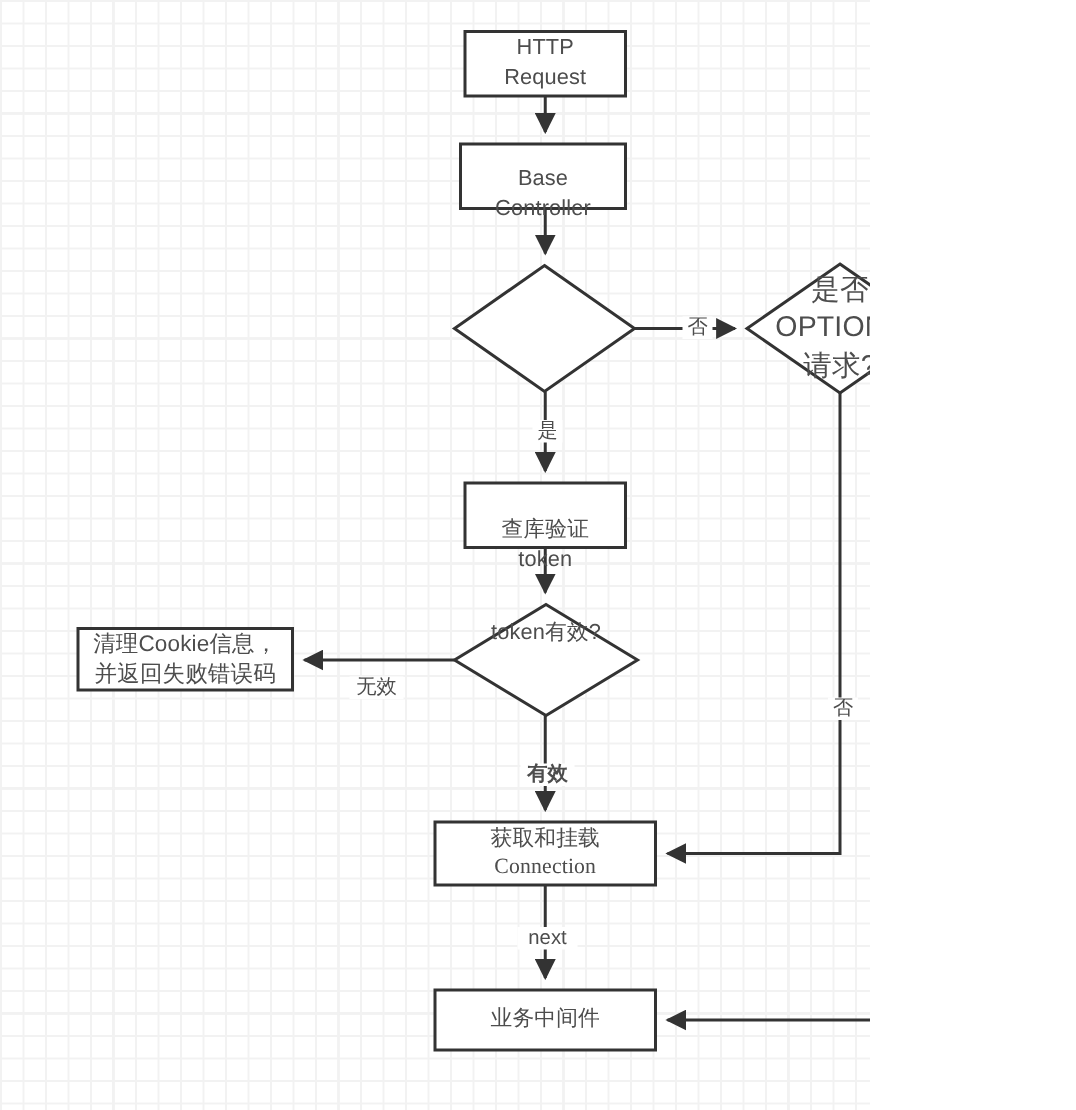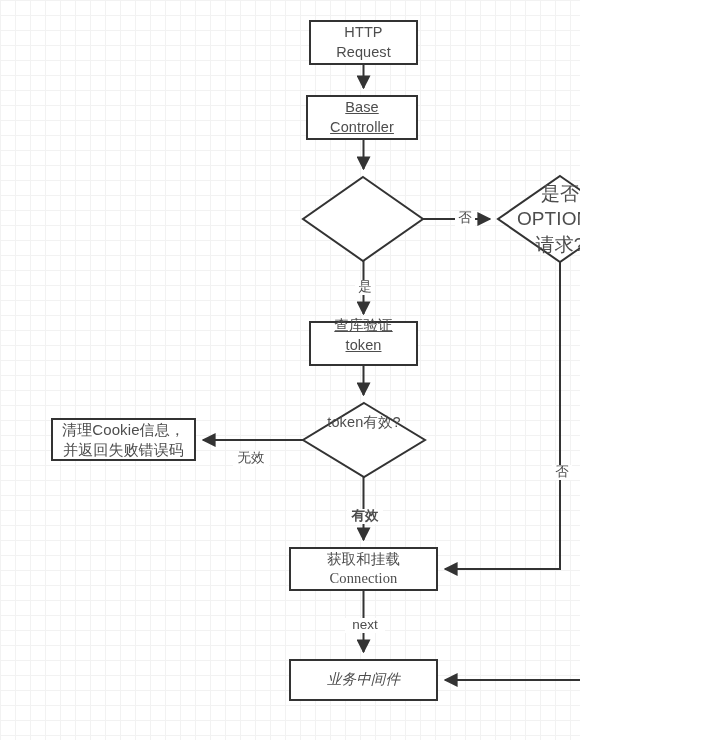--- a/index.html
+++ b/index.html
@@ -93,40 +93,40 @@
       <path d="M 363.5 477 L 363.5 540" marker-end="url(#arrow)"></path>
       <path d="M 363.5 590 L 363.5 652" marker-end="url(#arrow)"></path>
       <path d="M 560 262 L 560 569 L 445 569" marker-end="url(#arrow)"></path>
       <path d="M 622 219 L 651 219 L 651 680 L 445 680" marker-end="url(#arrow)"></path>
     </g>
   </svg>
 
   <div class="node-label" style="left:310px; top:21px; width:107px; height:43px;">HTTP
 Request</div>
 
-  <div class="node-label" style="left:307px; top:96px; width:110px; height:43px;text-decoration:underline;">Base
+  <div class="node-label" style="left:307px; top:108px; width:110px; height:43px;">Base
 Controller</div>
 
 
   <div class="node-label" style="left:498px; top:186px; width:124px; height:66px; font-size:19px;">是否
 OPTIONS
 请求?</div>
 
-  <div class="node-label" style="left:310px; top:314px; width:107px; height:43px;text-decoration:underline;">查库验证
+  <div class="node-label" style="left:310px; top:342px; width:107px; height:43px;">查库验证
 token</div>
 
   <div class="node-label" style="left:303px; top:408px; width:122px; height:30px;">token有效?</div>
 
   <div class="node-label" style="left:52px; top:419px; width:143px; height:41px; font-size:15px;">清理Cookie信息，
 并返回失败错误码</div>
 
   <div class="node-label" style="left:290px; top:548px; width:147px; height:42px;font-family:Liberation Serif, serif;">获取和挂载
 Connection</div>
 
-  <div class="node-label" style="left:290px; top:660px; width:147px; height:40px;font-style:italic;">业务中间件</div>
+  <div class="node-label" style="left:290px; top:660px; width:147px; height:40px;">业务中间件</div>
 
   <div class="edge-label" style="left:455px; top:211px; width:18px;">否</div>
 
   <div class="edge-label" style="left:355px; top:280px; width:18px;">是</div>
 
   <div class="edge-label" style="left:233px; top:451px; width:34px;">无效</div>
 
   <div class="edge-label" style="left:347px; top:509px; width:34px;font-weight:bold;">有效</div>
 
   <div class="edge-label" style="left:345px; top:618px; width:38px;">next</div>

